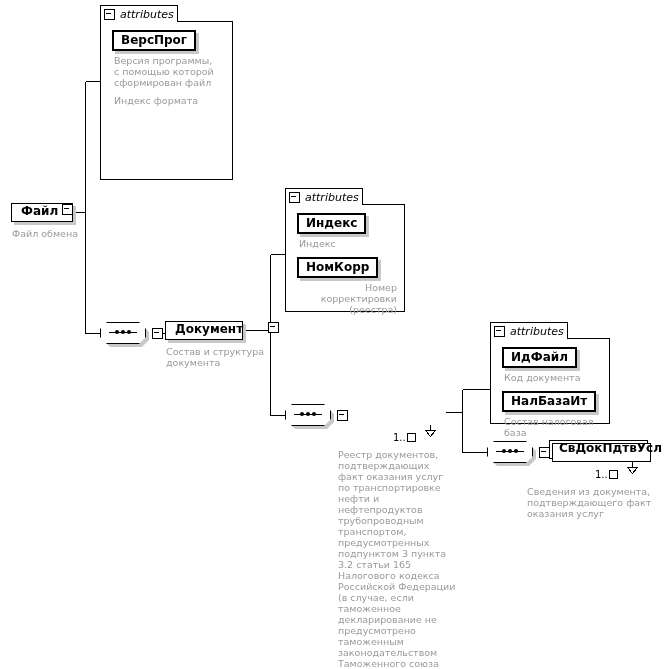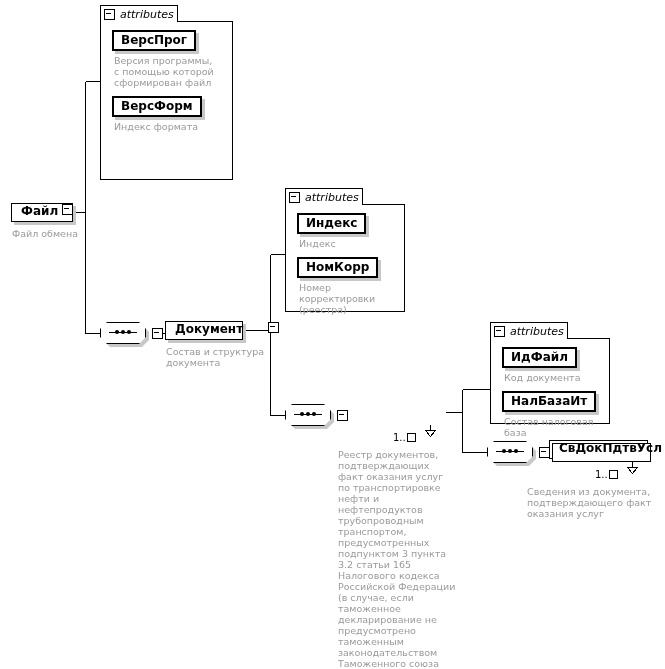--- a/index.html
+++ b/index.html
@@ -280,21 +280,20 @@
     <div class="attr-tab" style="width:78px;">
       <span class="exp"></span>
       <span class="lbl">attributes</span>
     </div>
     <div class="attr-inner" style="left:12px; top:24px;">
       <div class="attr-item">
         <span class="attr-box">ВерсПрог</span>
         <div class="attr-desc" style="max-width:104px;">Версия программы, с помощью которой сформирован файл</div>
       </div>
       <div class="attr-item">
-        <span class="attr-box">ВерсФорм</span>
         <div class="attr-desc">Индекс формата</div>
       </div>
     </div>
   </div>
 
   <div class="node" style="left:11px; top:203px; width:62px; height:19px;">
     <span class="name">Файл</span>
     <span class="toggle"></span>
   </div>
   <div class="node-desc" style="left:12px; top:228px; width:110px;">Файл обмена</div>
@@ -321,21 +320,21 @@
       <span class="exp"></span>
       <span class="lbl">attributes</span>
     </div>
     <div class="attr-inner" style="left:12px; top:24px;">
       <div class="attr-item">
         <span class="attr-box">Индекс</span>
         <div class="attr-desc">Индекс</div>
       </div>
       <div class="attr-item">
         <span class="attr-box">НомКорр</span>
-        <div class="attr-desc" style="max-width:98px;">Номер корректировки (реестра)</div>
+        <div class="attr-desc" style="max-width:98px;text-align:right;">Номер корректировки (реестра)</div>
       </div>
     </div>
   </div>
 
   <div class="seq" style="left:285px; top:404px;">
     <div class="oct-sh"></div>
     <div class="oct"></div>
     <div class="bar"></div>
     <div class="d d1"></div>
     <div class="d d2"></div>

